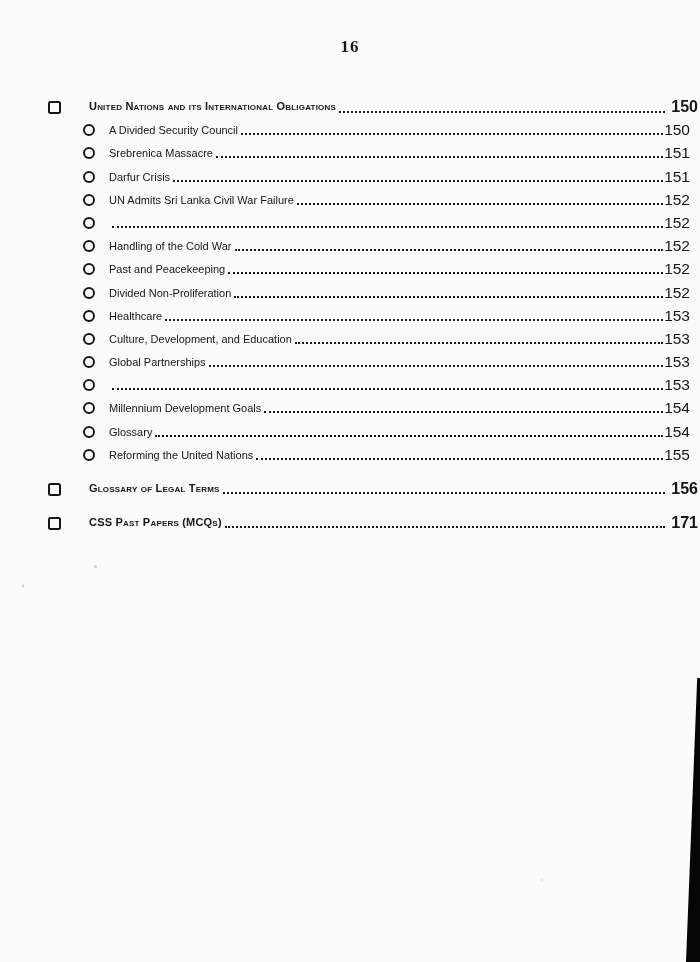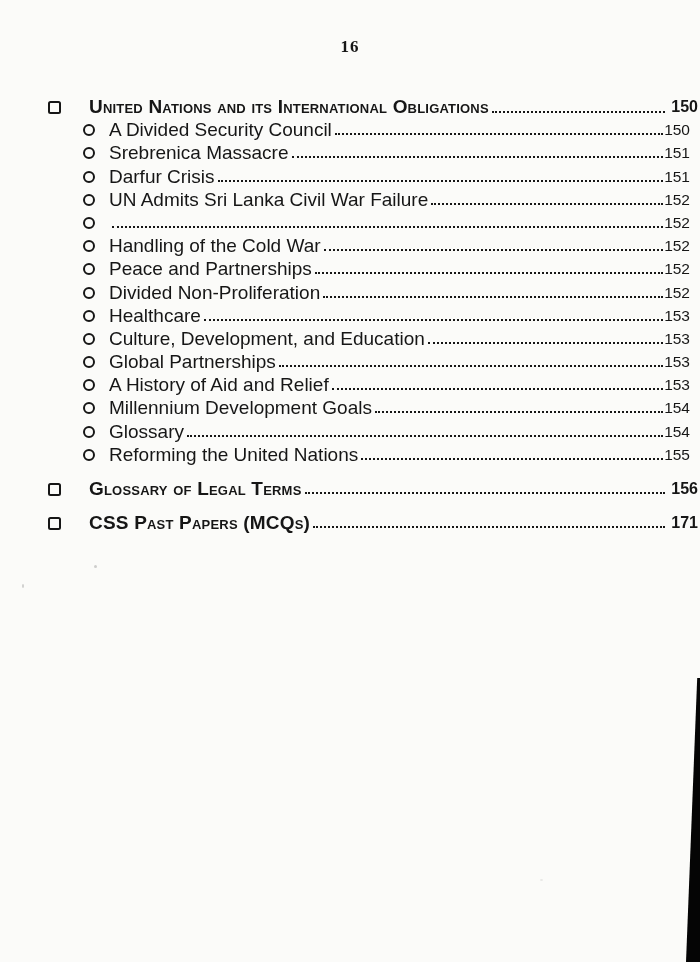--- a/index.html
+++ b/index.html
@@ -49,21 +49,21 @@
   .row-main .bullet-square{
     width:13px;height:13px;
     border:2.6px solid var(--text);
     border-radius:2.5px;
     margin:0 28px 2px 0;
     flex:0 0 auto;
   }
   .row-main .title{
     font-weight:bold;
     font-variant:small-caps;
-    font-size:19px;
+    font-size:11px;
     line-height:19px;
     letter-spacing:.2px;
     white-space:nowrap;
   }
   .row-main .leader{
     border-bottom-width:2.5px;
     margin-right:6px;
     margin-bottom:3.5px;
   }
   .row-main .pg{
@@ -77,21 +77,21 @@
     padding-left:35px;
   }
   .row-sub .bullet-circle{
     width:12px;height:12px;
     border:2.6px solid var(--text);
     border-radius:50%;
     margin:0 14px 3px 0;
     flex:0 0 auto;
   }
   .row-sub .title{
-    font-size:19px;
+    font-size:11px;
     line-height:18px;
     white-space:nowrap;
   }
   .row-sub .pg{
     font-size:15.5px;
     line-height:18px;
   }
   .row-sub{margin-right:8px;}
   
   .scan-wedge{
@@ -161,21 +161,21 @@
 
   <div class="row row-sub">
     <span class="bullet-circle"></span>
     <span class="title">Handling of the Cold War</span>
     <span class="leader"></span>
     <span class="pg">152</span>
   </div>
 
   <div class="row row-sub">
     <span class="bullet-circle"></span>
-    <span class="title">Peace and Partnerships</span>
+    <span class="title">Past and Peacekeeping</span>
     <span class="leader"></span>
     <span class="pg">152</span>
   </div>
 
   <div class="row row-sub">
     <span class="bullet-circle"></span>
     <span class="title">Divided Non-Proliferation</span>
     <span class="leader"></span>
     <span class="pg">152</span>
   </div>
@@ -196,21 +196,20 @@
 
   <div class="row row-sub">
     <span class="bullet-circle"></span>
     <span class="title">Global Partnerships</span>
     <span class="leader"></span>
     <span class="pg">153</span>
   </div>
 
   <div class="row row-sub">
     <span class="bullet-circle"></span>
-    <span class="title">A History of Aid and Relief</span>
     <span class="leader"></span>
     <span class="pg">153</span>
   </div>
 
   <div class="row row-sub">
     <span class="bullet-circle"></span>
     <span class="title">Millennium Development Goals</span>
     <span class="leader"></span>
     <span class="pg">154</span>
   </div>

